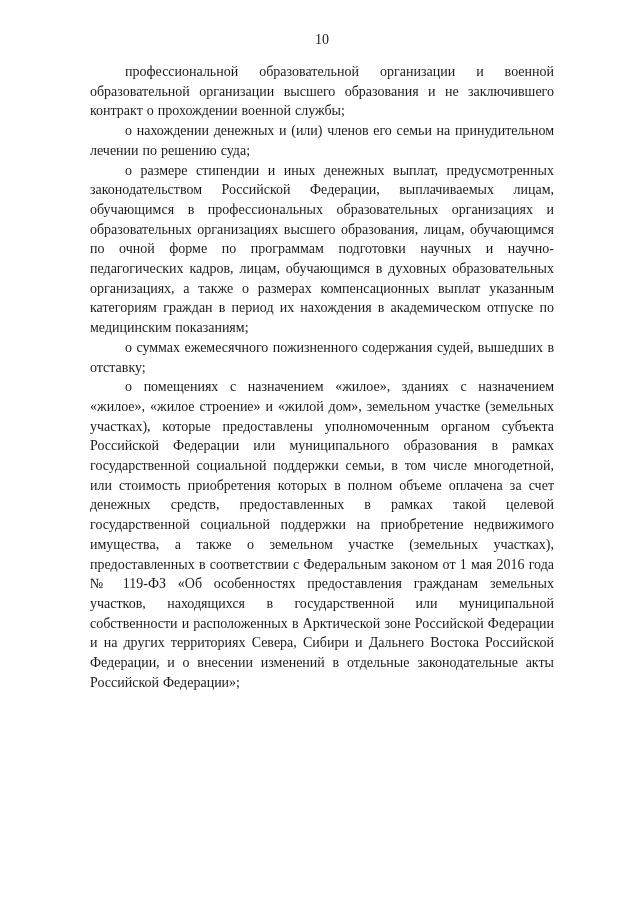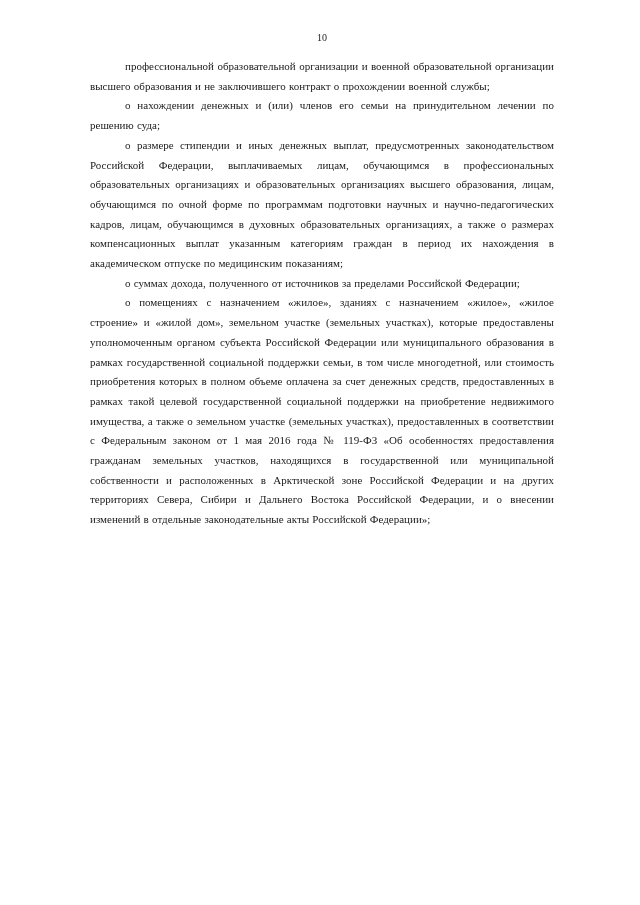--- a/index.html
+++ b/index.html
@@ -15,39 +15,39 @@
     overflow: hidden;
   }
   .page {
     box-sizing: border-box;
     width: 640px;
     height: 905px;
     padding: 32px 86px 20px 90px;
   }
   .page-number {
     text-align: center;
-    font-size: 10px;
+    font-size: 14px;
     margin-bottom: 14px;
     color: #1a1a1a;
   }
   .content p {
     margin: 0;
-    font-size: 11px;
+    font-size: 14px;
     line-height: 19.7px;
     text-align: justify;
     text-indent: 35px;
     color: #1a1a1a;
     word-spacing: 0.5px;
   }
 </style>
 </head>
 <body>
 
 <div class="page">
   <div class="page-number">10</div>
   <div class="content">
     <p>профессиональной образовательной организации и военной образовательной организации высшего образования и не заключившего контракт о прохождении военной службы;</p>
     <p>о нахождении денежных и (или) членов его семьи на принудительном лечении по решению суда;</p>
     <p>о размере стипендии и иных денежных выплат, предусмотренных законодательством Российской Федерации, выплачиваемых лицам, обучающимся в профессиональных образовательных организациях и образовательных организациях высшего образования, лицам, обучающимся по очной форме по программам подготовки научных и научно-педагогических кадров, лицам, обучающимся в духовных образовательных организациях, а также о размерах компенсационных выплат указанным категориям граждан в период их нахождения в академическом отпуске по медицинским показаниям;</p>
-    <p>о суммах дохода, полученного от источников за пределами Российской Федерации;</p>
+    <p>о суммах ежемесячного пожизненного содержания судей, вышедших в отставку;</p>
     <p>о помещениях с назначением «жилое», зданиях с назначением «жилое», «жилое строение» и «жилой дом», земельном участке (земельных участках), которые предоставлены уполномоченным органом субъекта Российской Федерации или муниципального образования в рамках государственной социальной поддержки семьи, в том числе многодетной, или стоимость приобретения которых в полном объеме оплачена за счет денежных средств, предоставленных в рамках такой целевой государственной социальной поддержки на приобретение недвижимого имущества, а также о земельном участке (земельных участках), предоставленных в соответствии с Федеральным законом от 1 мая 2016 года № 119-ФЗ «Об особенностях предоставления гражданам земельных участков, находящихся в государственной или муниципальной собственности и расположенных в Арктической зоне Российской Федерации и на других территориях Севера, Сибири и Дальнего Востока Российской Федерации, и о внесении изменений в отдельные законодательные акты Российской Федерации»;</p>
   </div>
 </div>
 
 </body></html>

